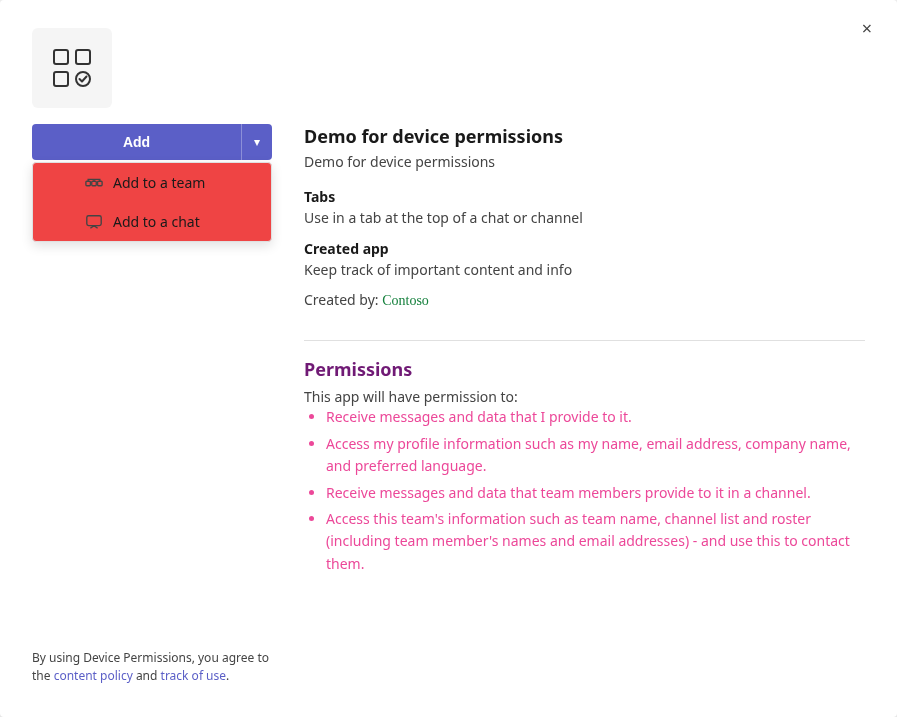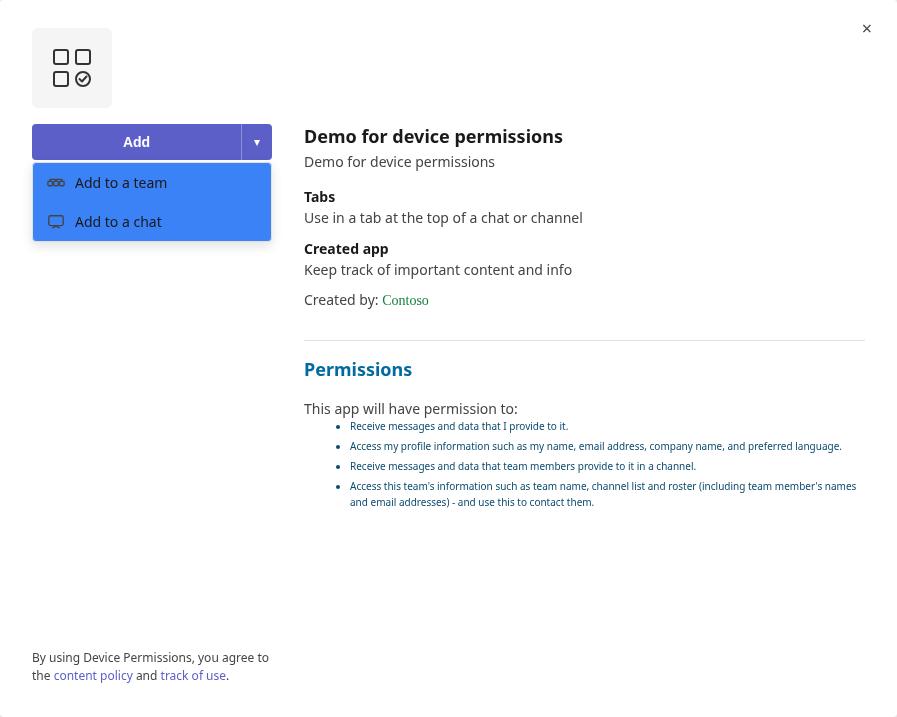--- a/index.html
+++ b/index.html
@@ -97,26 +97,27 @@
       cursor: pointer;
       border-radius: 0 4px 4px 0;
       display: flex;
       align-items: center;
       font-size: 12px;
     }
     .dropdown-menu {
       position: absolute;
       top: calc(100% + 2px);
       left: 0;
-      background: #3b82f6;
+      background: #ef4444;
       border: 1px solid #e0e0e0;
       border-radius: 4px;
       box-shadow: 0 4px 12px rgba(0,0,0,0.12);
       width: 100%;
       z-index: 10;
+      padding-left: 38px;
     }
     .dropdown-item {
       display: flex;
       align-items: center;
       gap: 10px;
       padding: 10px 14px;
       font-size: 14px;
       color: #1a1a1a;
       cursor: pointer;
     }
@@ -174,38 +175,37 @@
       line-height: 1.6;
     }
     .meta-line a {
       color: #15803d;
       text-decoration: none;
       font-family: Liberation Serif, serif;
     }
     .permissions-title {
       font-size: 18px;
       font-weight: 700;
-      color: #0369a1;
-      margin-bottom: 18px;
+      color: #701a75;
+      margin-bottom: 6px;
     }
     .permissions-intro {
       font-size: 14px;
       color: #444;
       margin-bottom: 0;
     }
     .permissions-list {
       list-style: disc;
       padding-left: 22px;
     }
     .permissions-list li {
-      font-size: 10px;
-      color: #0c4a6e;
+      font-size: 14px;
+      color: #ec4899;
       line-height: 1.6;
       margin-bottom: 4px;
-      margin-left: 24px;
     }
     .divider {
       height: 1px;
       background: #e0e0e0;
       margin: 0 0 16px 0;
     }
   </style>
 </head>
 <body>
 

